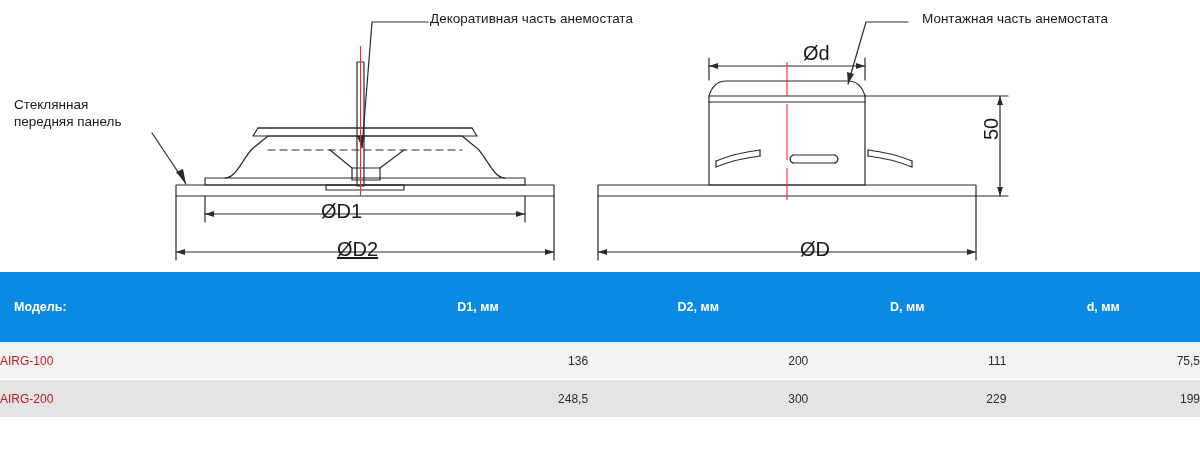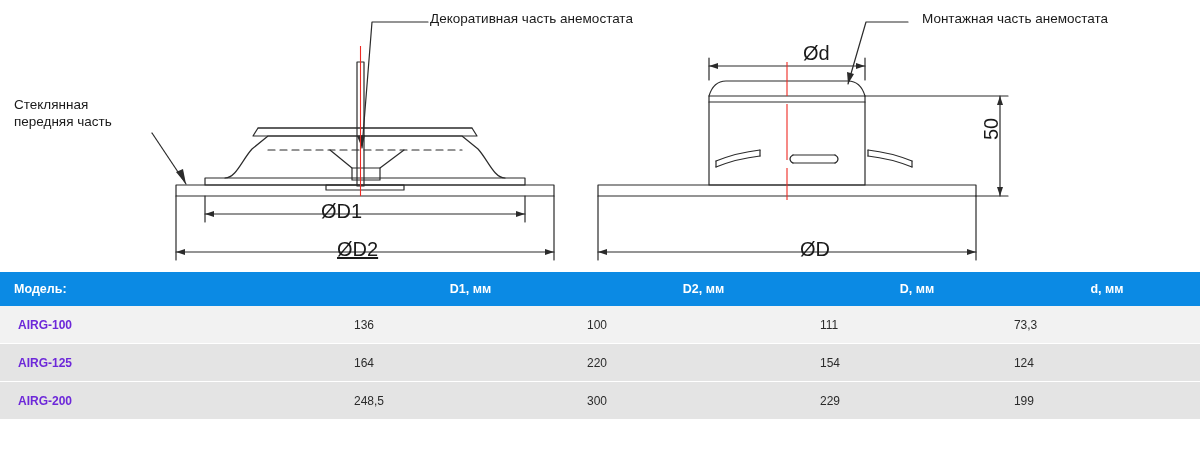--- a/index.html
+++ b/index.html
@@ -77,42 +77,42 @@
     top: 272px;
     width: 1200px;
     border-collapse: collapse;
     font-family: "Liberation Sans", sans-serif;
   }
   #spec-table thead th {
     background: #0b8ae4;
     color: #ffffff;
     font-size: 12.5px;
     font-weight: bold;
-    height: 34px;
+    height: 42px;
     text-align: center;
-    padding: 0;
+    padding: 14px;
   }
   #spec-table thead th.col-model {
     text-align: left;
     padding-left: 14px;
     width: 340px;
   }
   #spec-table tbody td {
     font-size: 12px;
     color: #2b2b2b;
     height: 37px;
-    text-align: left;
+    text-align: right;
     padding: 0;
     border-bottom: 1px solid #ffffff;
   }
   #spec-table tbody td.col-model {
     text-align: left;
-    padding-left: 18px;
-    font-weight: bold;
-    color: #6d28d9;
+    padding-left: 0;
+    font-weight: normal;
+    color: #b91c1c;
   }
   #spec-table tbody tr.row-odd td { background: #f2f2f2; }
   #spec-table tbody tr.row-even td { background: #e4e4e4; }
 </style>
 </head>
 <body>
 
 <div id="page">
 
   <div id="drawing">
@@ -190,21 +190,21 @@
         <path d="M848 84 L847 72 L854 74 Z" fill="#2b2b2b" stroke="none"></path>
       </g>
 
       <g stroke="#ee2a24" stroke-width="1.1" fill="none">
         <path d="M360.5 46 L360.5 196"></path>
         <path d="M787 62 L787 96 M787 104 L787 160 M787 168 L787 200"></path>
       </g>
     </svg>
 
     <div class="callout-text" id="label-glass">Стеклянная
-передняя часть</div>
+передняя панель</div>
     <div class="callout-text" id="label-decor">Декоративная часть анемостата</div>
     <div class="callout-text" id="label-mount">Монтажная часть анемостата</div>
 
     <div class="dim-text" id="dim-d1">ØD1</div>
     <div class="dim-text" id="dim-d2">ØD2</div>
     <div class="dim-text" id="dim-od">Ød</div>
     <div class="dim-text" id="dim-bigd">ØD</div>
     <div class="dim-text" id="dim-50">50</div>
   </div>
 
@@ -215,30 +215,23 @@
         <th>D1, мм</th>
         <th>D2, мм</th>
         <th>D, мм</th>
         <th>d, мм</th>
       </tr>
     </thead>
     <tbody id="table-body">
         <tr class="row-odd">
           <td class="col-model">AIRG-100</td>
           <td>136</td>
-          <td>100</td>
+          <td>200</td>
           <td>111</td>
-          <td>73,3</td>
-        </tr>
-        <tr class="row-even">
-          <td class="col-model">AIRG-125</td>
-          <td>164</td>
-          <td>220</td>
-          <td>154</td>
-          <td>124</td>
+          <td>75,5</td>
         </tr>
         <tr class="row-even">
           <td class="col-model">AIRG-200</td>
           <td>248,5</td>
           <td>300</td>
           <td>229</td>
           <td>199</td>
         </tr>
       </tbody>
   </table>

